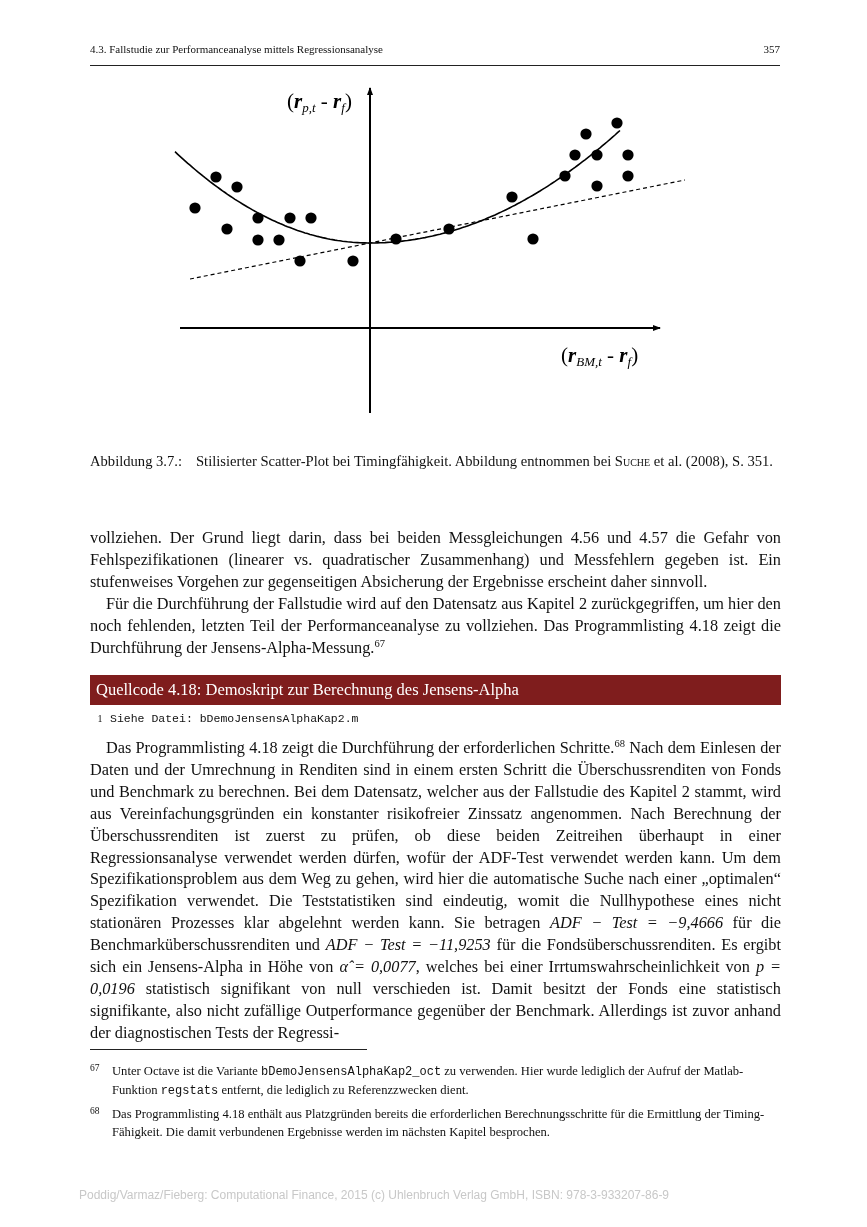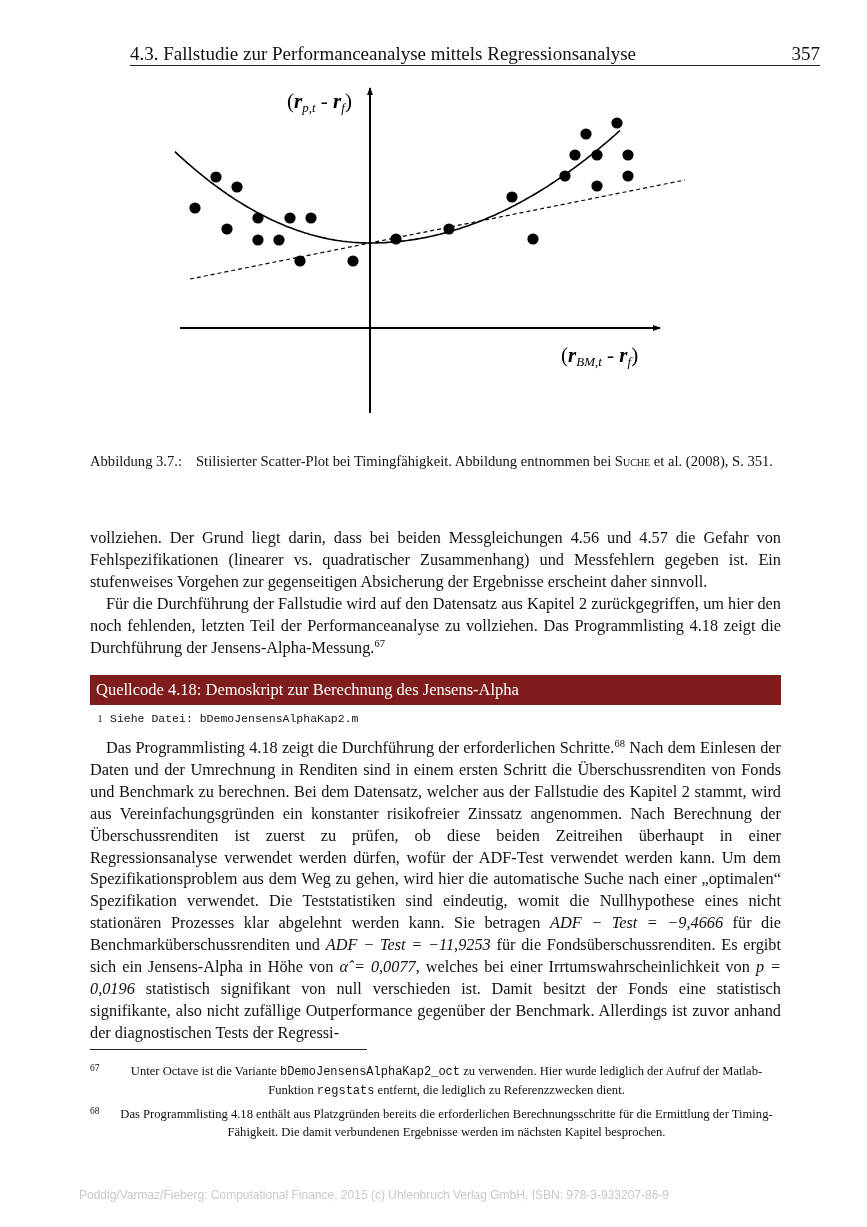--- a/index.html
+++ b/index.html
@@ -1,19 +1,19 @@
 <!DOCTYPE html>
 <html><head>
 <meta charset="utf-8">
 <style>
   html, body { margin: 0; padding: 0; background: #ffffff; }
   body { width: 867px; height: 1227px; position: relative; overflow: hidden;
          font-family: "Liberation Serif", "DejaVu Serif", serif; color: #111; }
   .header { position: absolute; left: 90px; top: 41px; width: 690px; height: 24px;
-            border-bottom: 1px solid #222; font-size: 19px; margin-left: 40px; }
+            border-bottom: 1px solid #222; font-size: 11px; }
   .header .title { position: absolute; left: 0; top: 2px; }
   .header .pageno { position: absolute; right: 0; top: 2px; }
   #plot { position: absolute; left: 0; top: 0; }
   .caption { position: absolute; left: 90px; top: 451px; width: 695px; font-size: 14.6px; line-height: 20px; }
   .caption .lbl { position: absolute; left: 0; top: 0; }
   .caption .txt { position: absolute; left: 106px; top: 0; width: 590px; }
   .sc { font-variant: small-caps; }
   .body-text { position: absolute; left: 90px; width: 691px; font-size: 16.3px; line-height: 21.9px;
                text-align: justify; }
   .body-text p { margin: 0; }
@@ -22,21 +22,21 @@
   .listing-bar { position: absolute; left: 90px; top: 675px; width: 691px; height: 30px;
                  background: #7f1d1d; color: #fff; font-size: 16.5px; }
   .listing-bar span { position: absolute; left: 6px; top: 5px; }
   .code-line { position: absolute; left: 90px; top: 712px; font-size: 11.5px;
                font-family: "Liberation Mono", "DejaVu Sans Mono", monospace; }
   .code-line .ln { display: inline-block; width: 20px; text-align: center; font-family: "Liberation Serif", serif; font-size: 10px; }
   .math { font-style: italic; }
   .fn-rule { position: absolute; left: 90px; top: 1049px; width: 277px; height: 1px; background: #222; }
   .footnote { position: absolute; left: 90px; width: 691px; font-size: 12.6px; line-height: 17.5px; }
   .footnote .num { position: absolute; left: 0; top: -3px; font-size: 9.5px; }
-  .footnote .fbody { margin-left: 22px; text-align: center; }
+  .footnote .fbody { margin-left: 22px; }
   .mono { font-family: "Liberation Mono", "DejaVu Sans Mono", monospace; font-size: 12px; }
   .watermark { position: absolute; left: 0; width: 748px; top: 1188px; text-align: center;
                font-family: "Liberation Sans", "DejaVu Sans", sans-serif; font-size: 12px; color: #c8c8c8; }
   .axis-label { font-family: "Liberation Serif", serif; }
 </style>
 </head>
 <body>
 
 <div class="header">
   <span class="title">4.3.  Fallstudie zur Performanceanalyse mittels Regressionsanalyse</span>

